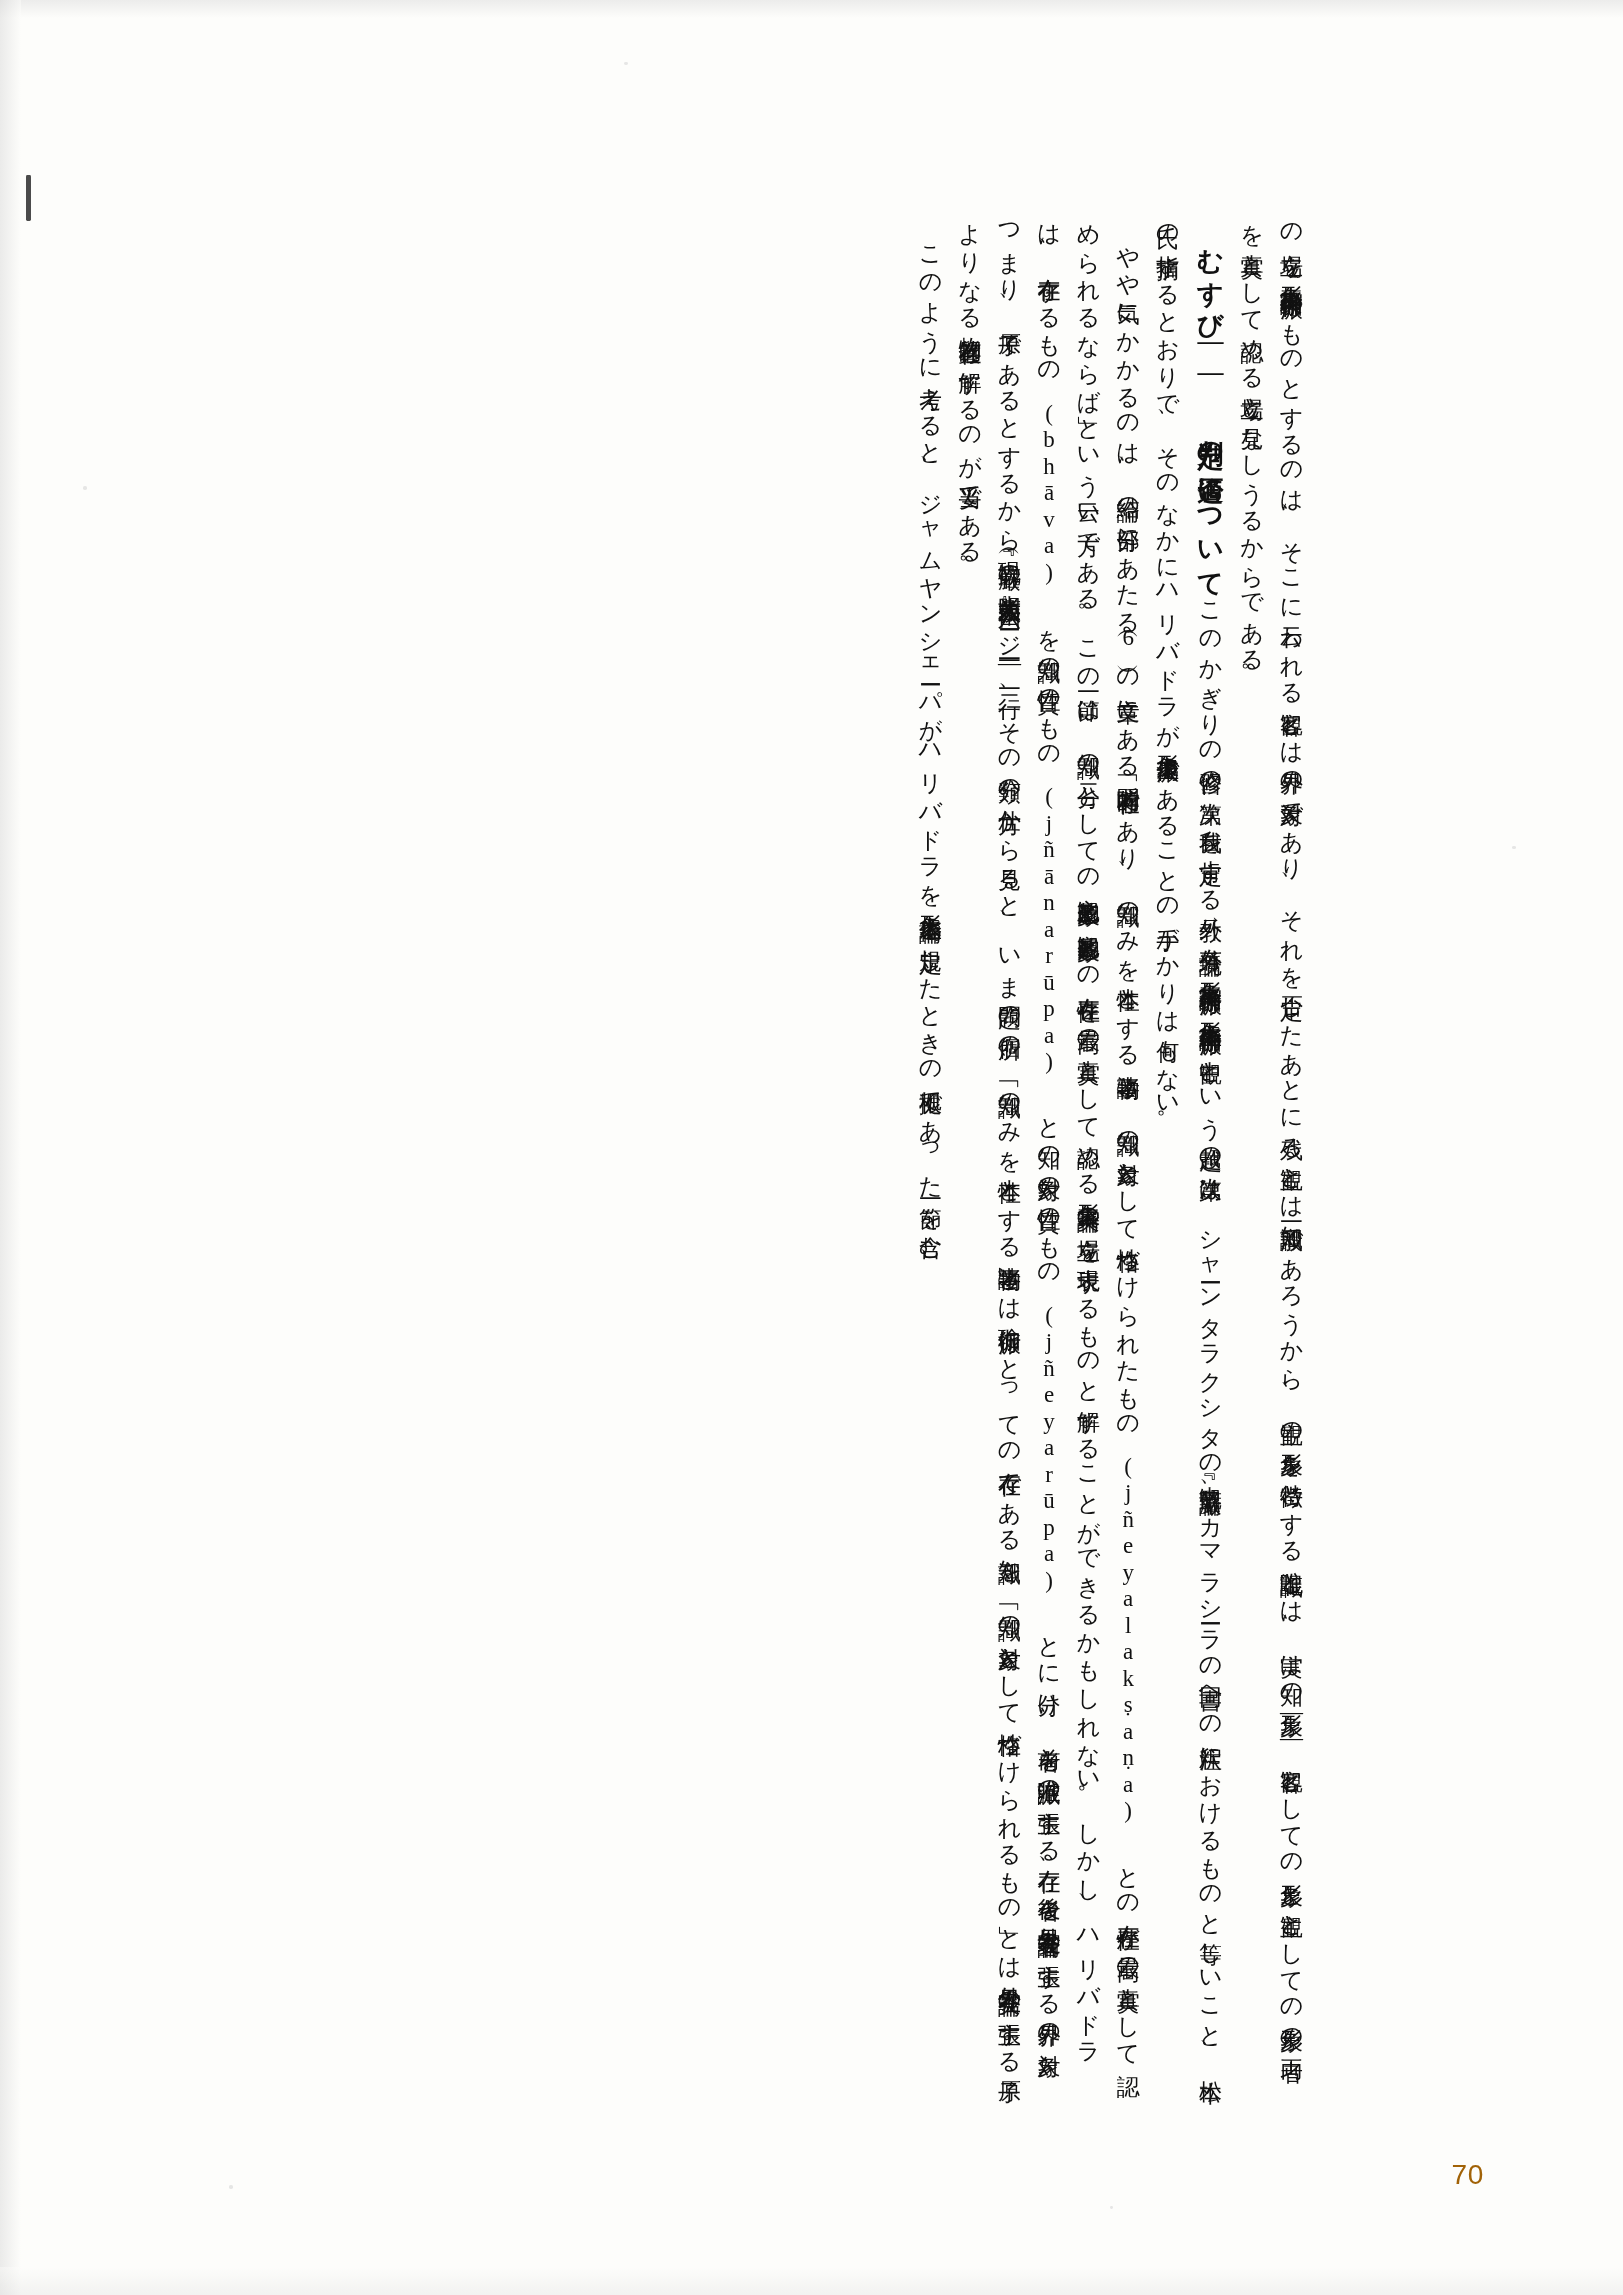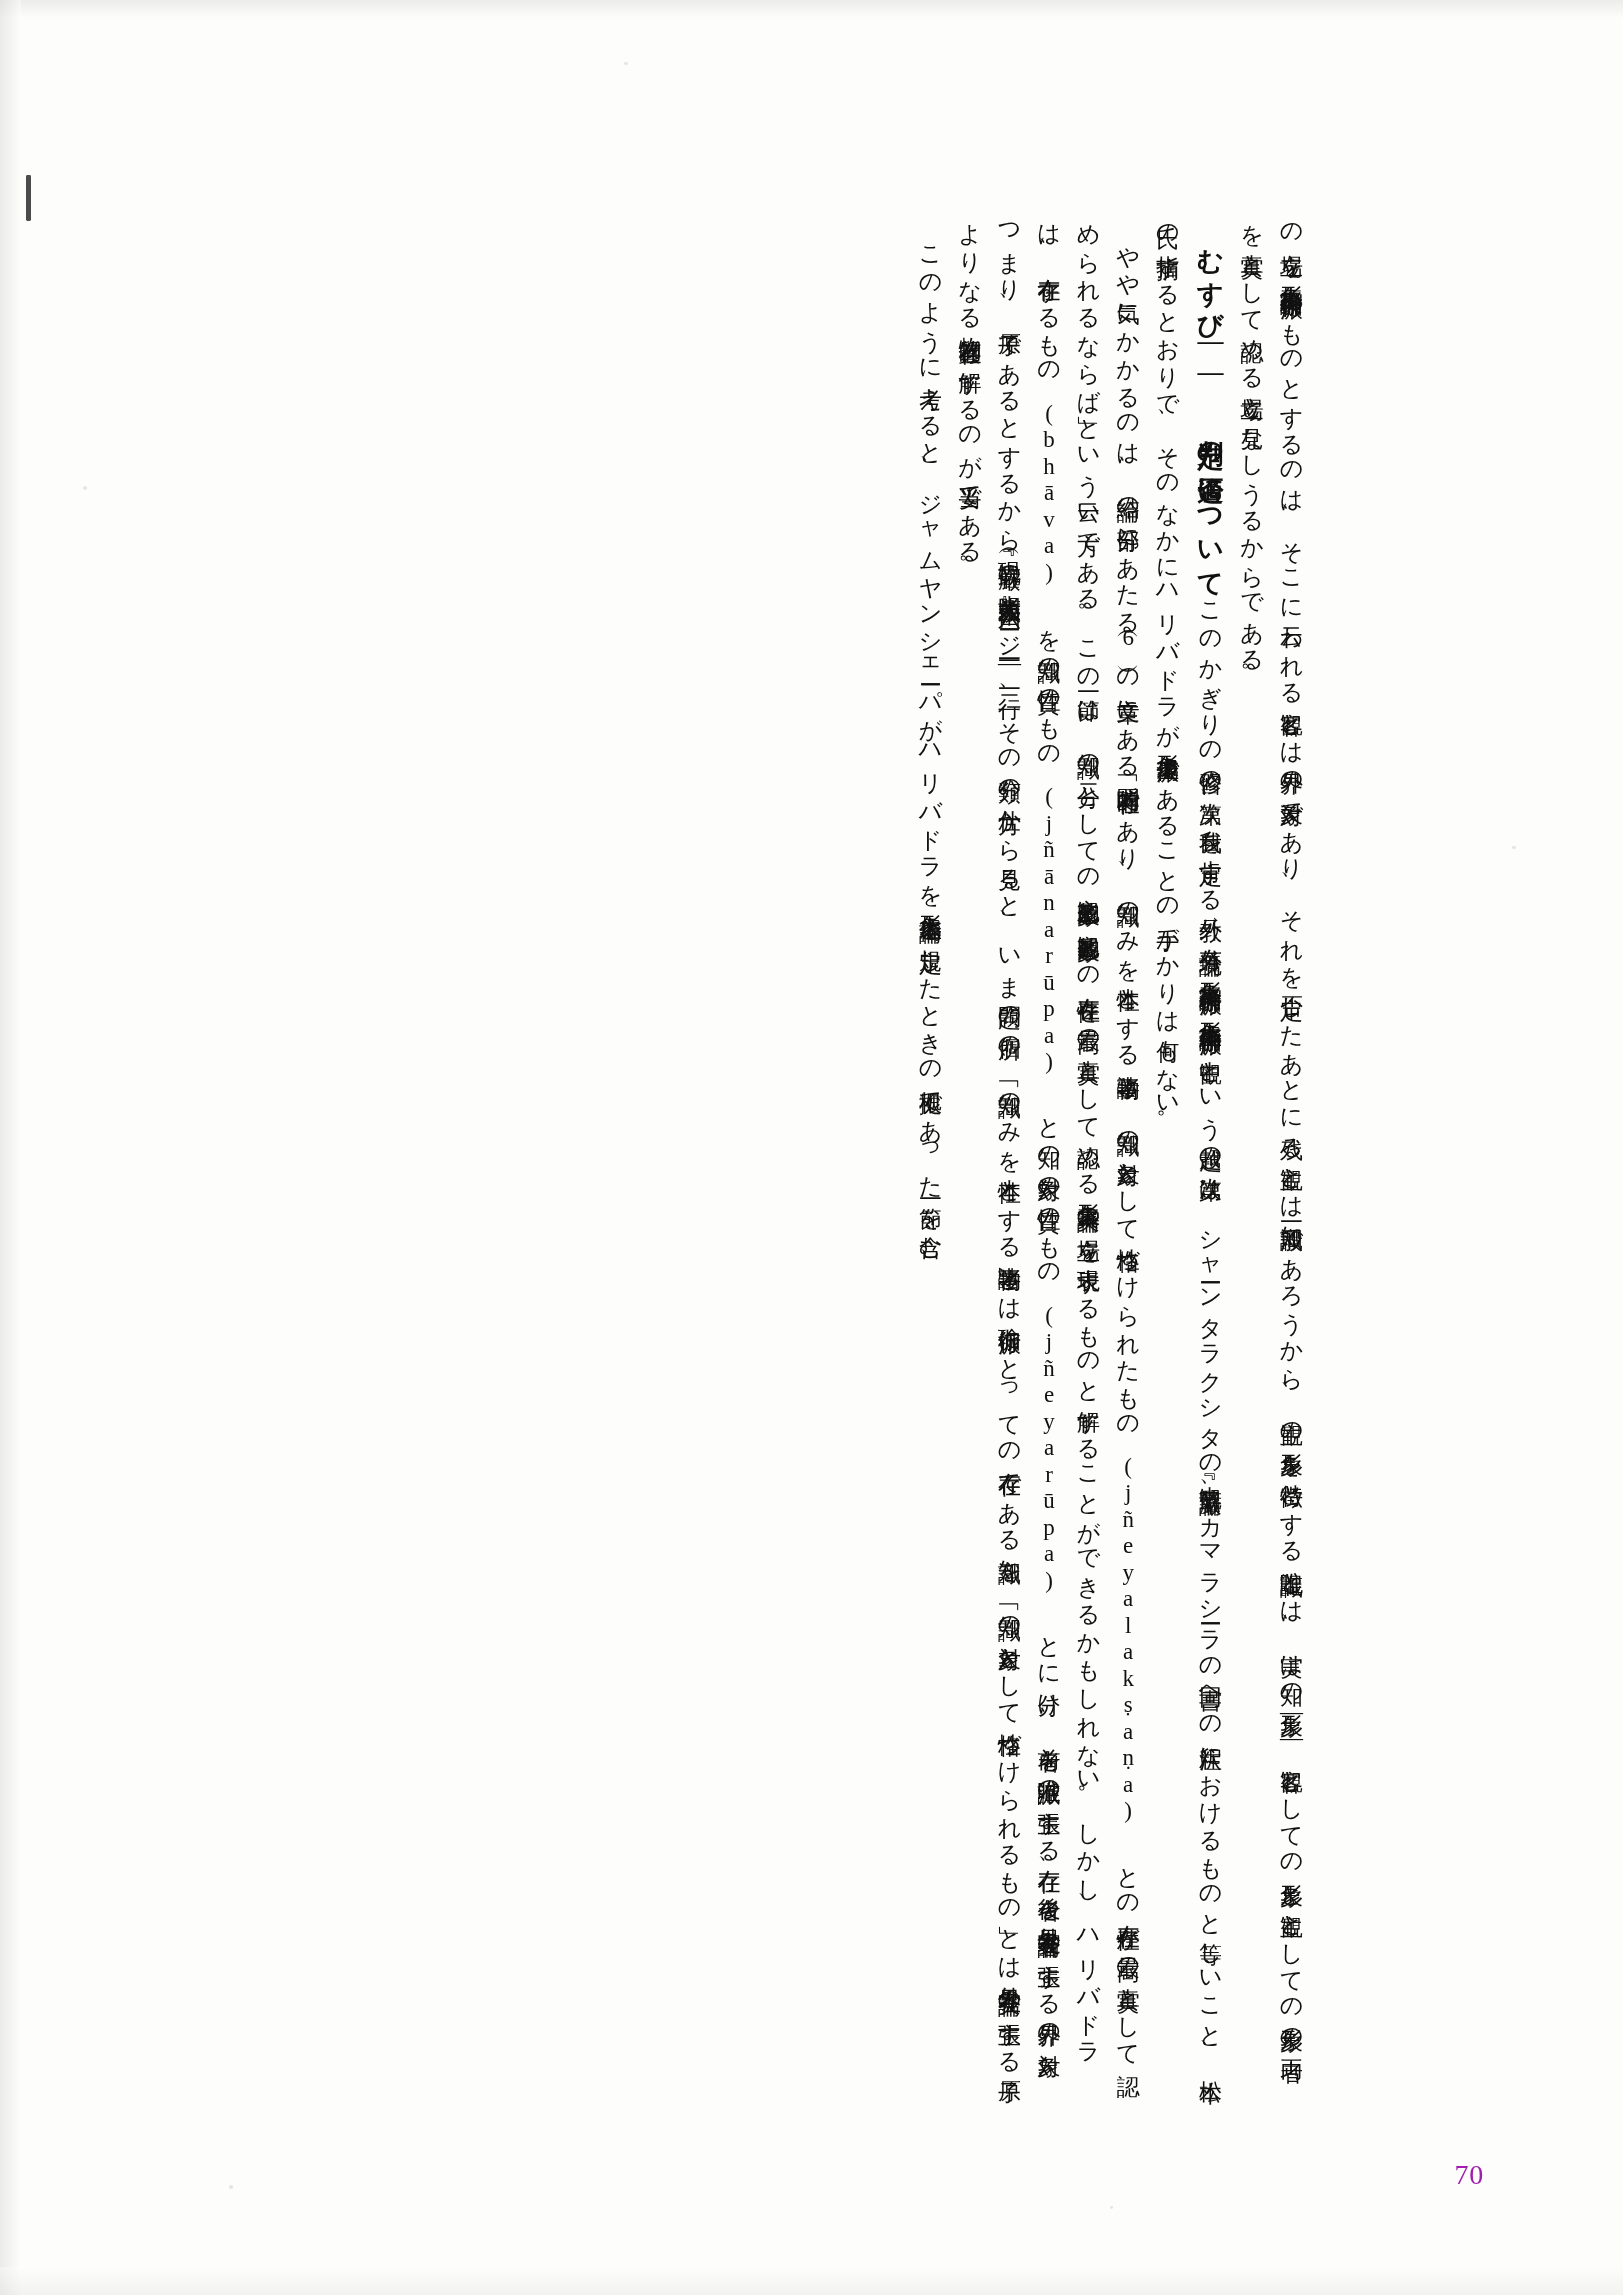--- a/index.html
+++ b/index.html
@@ -83,23 +83,23 @@
     font-weight: bold;
     font-size: 26px;
     letter-spacing: 2.1px;
   }
 
   .pagenum {
     position: absolute;
     right: 139px;
     bottom: 104px;
     font-size: 28px;
-    font-family: Liberation Serif, serif;
+    font-family: Liberation Sans, sans-serif;
     letter-spacing: 0.7px;
-    color: #a21caf;
+    color: #a16207;
   }
 
   
   .speckle {
     position: absolute;
     background: #cfcfcf;
     border-radius: 50%;
     opacity: .5;
   }
 </style>

